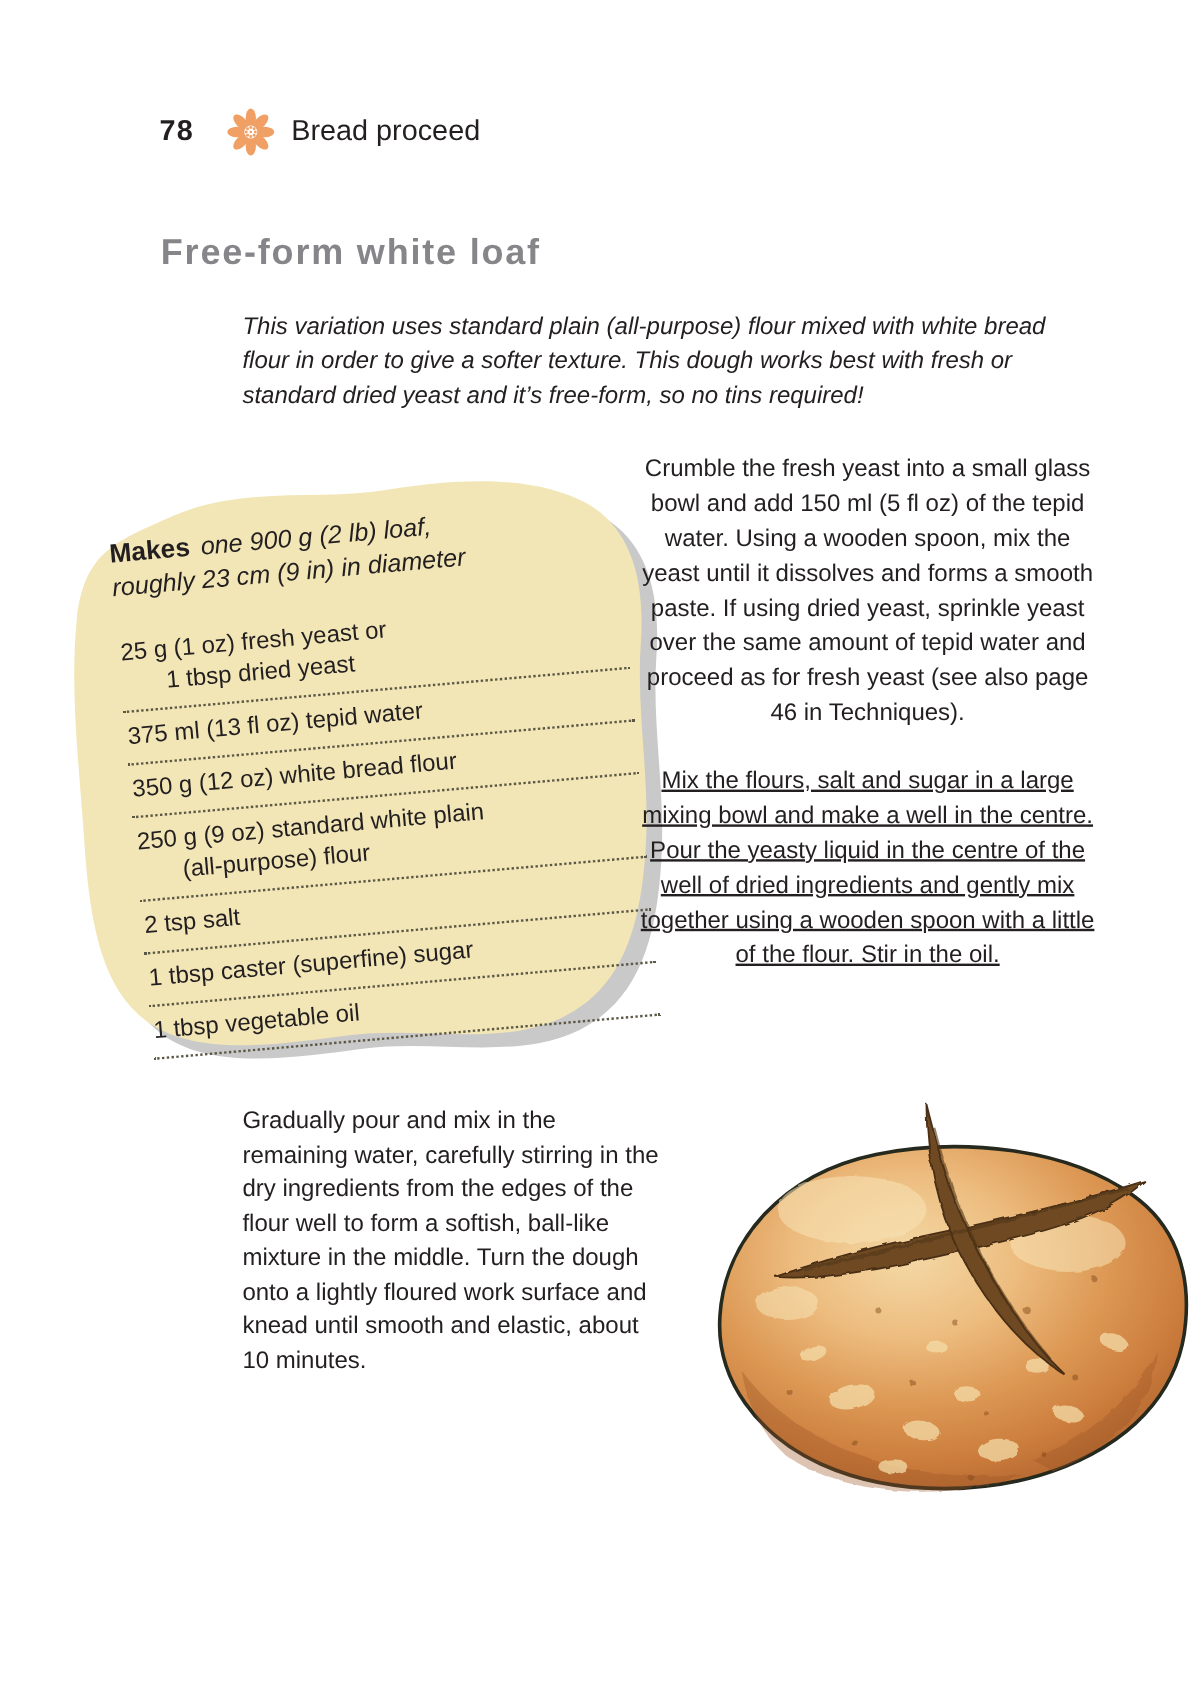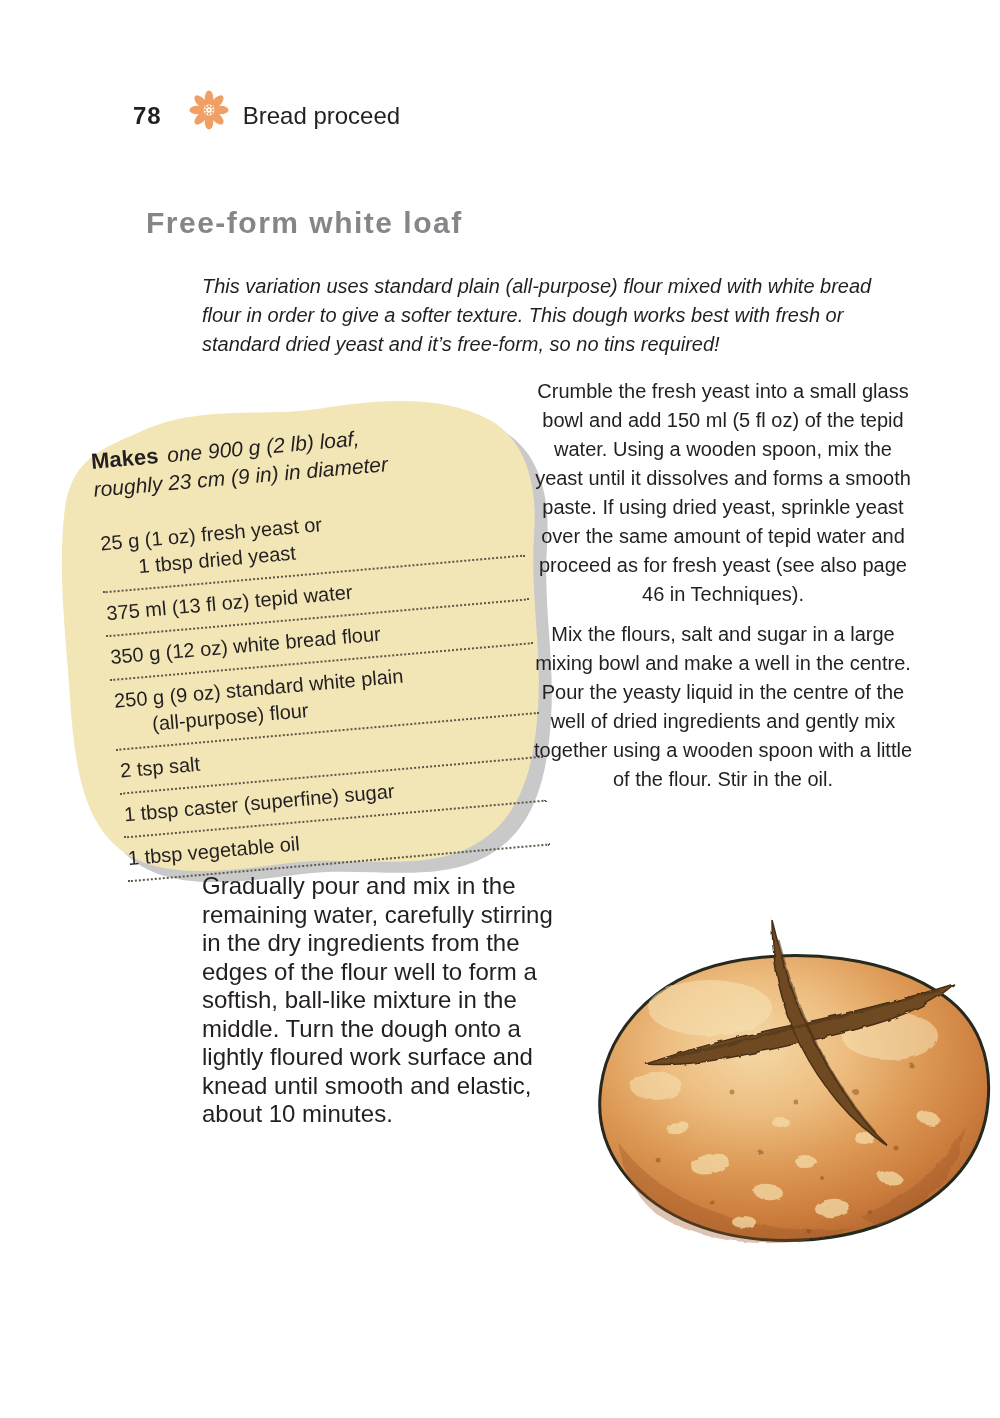--- a/index.html
+++ b/index.html
@@ -1,51 +1,51 @@
 <!DOCTYPE html>
 <html><head>
 <meta charset="utf-8">
 <style>
   html,body{margin:0;padding:0;background:#ffffff;}
   #page{
     position:relative;width:1000px;height:1418px;background:#ffffff;overflow:hidden;
     font-family:"Liberation Sans", sans-serif;color:#231f20;
   }
   
-  #header{position:absolute;left:133px;top:90px;display:flex;align-items:flex-end;}
+  #header{position:absolute;left:133px;top:90px;display:flex;align-items:center;}
   .page-num{font-size:24px;font-weight:bold;letter-spacing:1px;}
   .flower{margin-left:27px;margin-right:14px;width:40px;height:40px;}
   .section-label{font-size:24px;}
   
   #title{position:absolute;left:134px;top:194px;font-size:30px;font-weight:bold;color:#86868a;letter-spacing:1.5px;}
   
-  #intro{position:absolute;left:202px;top:272px;width:700px;font-size:20px;line-height:29px;font-style:italic;}
+  #intro{position:absolute;left:202px;top:258px;width:700px;font-size:20px;line-height:29px;font-style:italic;}
   
   #makes-box{position:absolute;left:44px;top:388px;width:525px;height:520px;}
   #makes-box svg{position:absolute;left:0;top:0;}
   #box-content{
     position:absolute;left:46px;top:60px;width:424px;
     transform:rotate(-5deg);transform-origin:0 0;
   }
   .makes-head{font-size:21px;line-height:28px;}
   .makes-label{font-weight:bold;margin-right:9px;font-size:22px;}
   .makes-rest{font-style:italic;}
   #ing-list{list-style:none;margin:20px 0 0 0;padding:0;}
   .ing-item{
     font-size:20px;line-height:26px;
     padding:7px 0 9px 2px;
     border-bottom:2px dotted #5c5846;
   }
   .ing-line.wrap{padding-left:36px;}
   
   #steps-col{position:absolute;left:528px;top:377px;width:390px;text-align:center;}
   #steps-col p{margin:0;font-size:20px;line-height:29px;text-align:center;}
-  #steps-col p + p{margin-top:11px;}
+  #steps-col p + p{margin-top:28px;text-decoration:underline;}
   
-  #step3{position:absolute;left:202px;top:872px;width:352px;font-size:24px;line-height:28.5px;}
+  #step3{position:absolute;left:202px;top:920px;width:352px;font-size:20px;line-height:28.5px;}
   
   #bread{position:absolute;left:560px;top:916px;width:438px;height:344px;}
 </style>
 </head>
 <body>
 
 <div id="page">
 
   <div id="header">
     <span class="page-num">78</span>
@@ -69,21 +69,21 @@
         <circle cx="20" cy="23.8" r="1.2"></circle>
           <circle cx="17.3" cy="22.7" r="1.2"></circle>
         <circle cx="16.2" cy="20" r="1.2"></circle>
           <circle cx="17.3" cy="17.3" r="1.2"></circle>
         <circle cx="20" cy="20" r="1.1"></circle>
       </g>
     </svg>
     <span class="section-label">Bread proceed</span>
   </div>
 
-  <h1 id="title" style="margin:12px;">Free-form white loaf</h1>
+  <h1 id="title" style="margin:0;">Free-form white loaf</h1>
 
   <p id="intro" style="margin:0;">This variation uses standard plain (all-purpose) flour mixed with white bread flour in order to give a softer texture. This dough works best with fresh or standard dried yeast and it’s free-form, so no tins required!</p>
 
   <div id="makes-box">
     <svg width="525" height="520" viewBox="0 0 525 520" aria-hidden="true">
       <path transform="translate(13,11)" fill="#c9c9c9" d="M 100,42 C 160,16 225,30 280,20 C 340,10 402,8 446,32 C 480,52 494,92 490,148 C 486,205 498,262 494,320 C 490,382 476,438 420,462 C 368,484 305,467 245,475 C 185,483 112,494 72,458 C 38,428 30,372 26,310 C 22,250 14,188 20,128 C 26,70 56,62 100,42 Z"></path>
       <path fill="#f2e6b6" d="M 100,42 C 160,16 225,30 280,20 C 340,10 402,8 446,32 C 480,52 494,92 490,148 C 486,205 498,262 494,320 C 490,382 476,438 420,462 C 368,484 305,467 245,475 C 185,483 112,494 72,458 C 38,428 30,372 26,310 C 22,250 14,188 20,128 C 26,70 56,62 100,42 Z"></path>
     </svg>
     <div id="box-content">
       <div class="makes-head">

